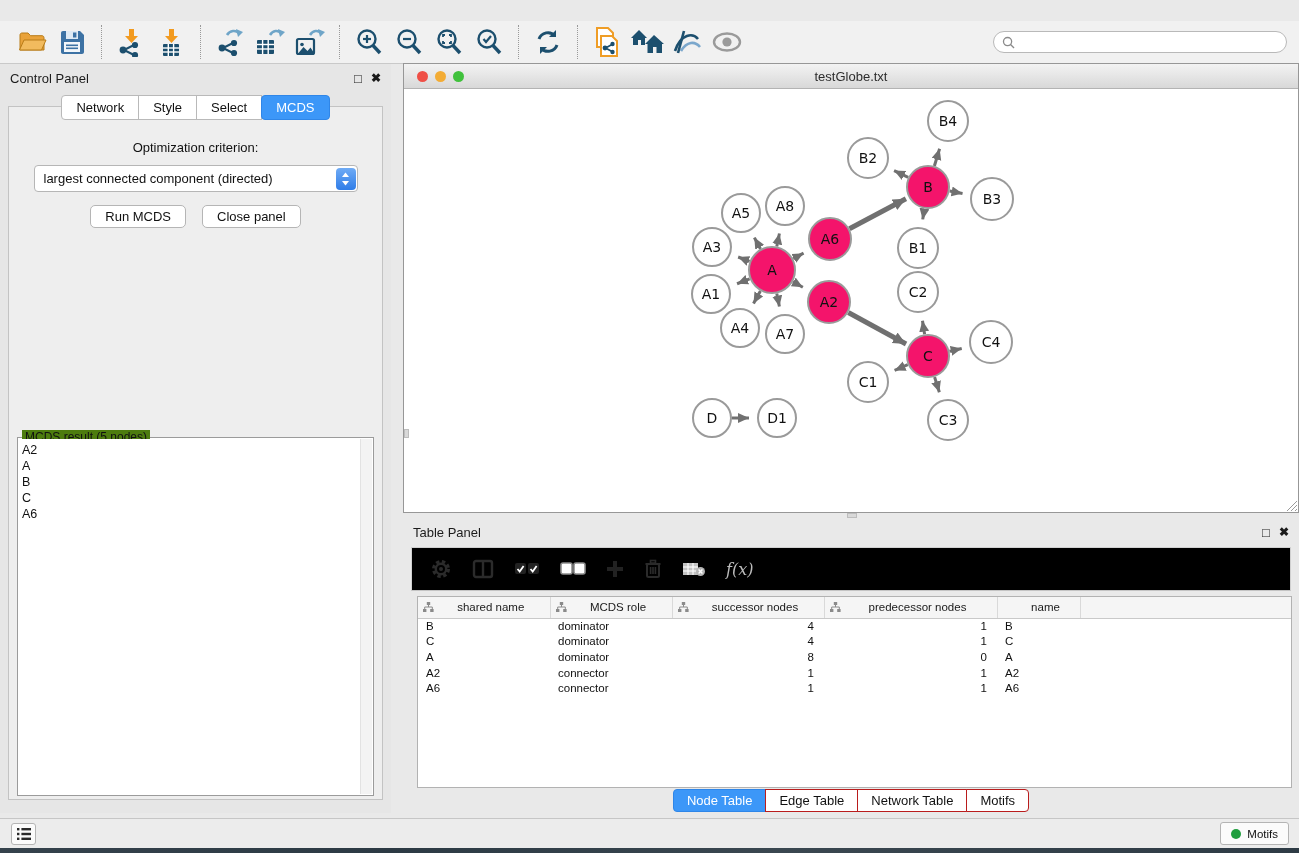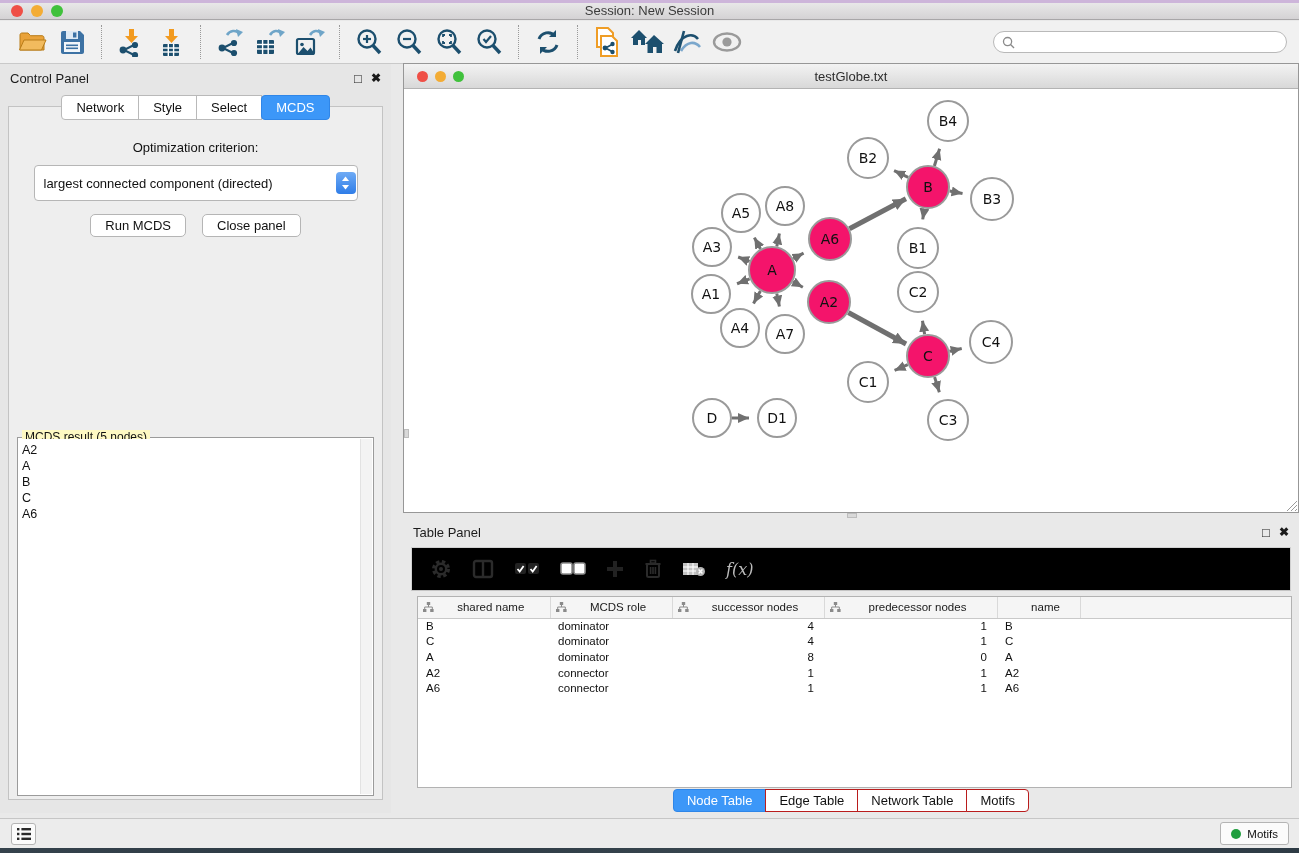--- a/index.html
+++ b/index.html
@@ -35,32 +35,32 @@
   .pic.float { font-size:13px; }
   .pic.close { font-weight:bold; }
 
   .ctabs { position:absolute; left:0; right:0; top:31px; display:flex; justify-content:center; z-index:2; }
   .ctab { font-size:13px; color:#111; background:#fff; border:1px solid #b9b9b9; padding:4px 14px; margin-left:-1px; }
   .ctab:first-child { border-radius:4px 0 0 4px; margin-left:0; }
   .ctab.active { background:#3c97f8; border-color:#2f86e8; color:#fff; border-radius:4px; }
 
   #cp-inner { position:absolute; left:8px; right:8px; top:42px; bottom:13px; background:#eeeeee; border:1px solid #c3c3c3; }
   #opt-label { text-align:center; font-size:13px; color:#111; margin-top:33px; }
-  #criterion { width:324px; height:36px; margin:10px auto 0; background:#fff; border:1px solid #b6b6b6;
+  #criterion { width:324px; height:27px; margin:10px auto 0; background:#fff; border:1px solid #b6b6b6;
     border-radius:4px; display:flex; align-items:center; position:relative; }
   #criterion .sel-text { font-size:13px; color:#111; padding-left:9px; flex:1; }
   #criterion .stepper { width:20px; height:22px; margin-right:1px; border-radius:4px;
     background:linear-gradient(#6fabf5,#2f7de8); display:flex; flex-direction:column; align-items:center; justify-content:center; gap:1px; }
   .btnrow { display:flex; justify-content:center; gap:16px; margin-top:13px; }
   .mac-btn { background:#fff; border:1px solid #b5b5b5; border-radius:5px; font-size:13px; color:#111;
     padding:3px 14px; min-width:88px; text-align:center; }
 
   #result-fieldset { position:absolute; left:8px; right:8px; top:330px; bottom:3px;
     border:1px solid #9b9b9b; background:#fff; }
-  #result-legend { position:absolute; top:-8px; left:4px; background:#fef9c3; font-size:12px; color:#111; padding:0 3px;text-align:right; }
+  #result-legend { position:absolute; top:-8px; left:4px; background:#4d7c0f; font-size:12px; color:#111; padding:0 3px;text-align:right; }
   #result-list { position:absolute; inset:1px 13px 1px 1px; background:#fff; padding:3px 0 0 3px; }
   #result-scroll { position:absolute; top:1px; bottom:1px; right:1px; width:12px; background:#f3f3f3; border-left:1px solid #e2e2e2; }
   .result-item { font-size:12.5px; color:#111; line-height:16px; }
 
   
   #network-window { position:absolute; left:403px; top:63px; width:896px; height:450px;
     border:1px solid #979797; background:#fff; }
   #nw-titlebar { height:25px; background:linear-gradient(#f3f3f3,#d8d8d8); border-bottom:1px solid #b3b3b3; position:relative; }
   #nw-titlebar .lights { left:13px; top:7px; gap:7px; }
   #nw-titlebar .light { width:11px; height:11px; }
@@ -100,28 +100,20 @@
     border-radius:3px; display:flex; align-items:center; gap:6px; padding:0 10px; font-size:11.5px; color:#111; }
   #memory-dot { width:10px; height:10px; border-radius:50%; background:#1f9e3e; }
   #desktop-strip { position:absolute; left:0; top:848px; width:1299px; height:5px;
     background:linear-gradient(90deg,#35424c,#2c3a44 30%,#3a4750 60%,#2e3b45); }
 </style>
 </head>
 <body>
 
 <div id="app">
 
-  <div id="titlebar">
-    <div class="lights">
-      <div class="light red"></div>
-      <div class="light yellow"></div>
-      <div class="light green"></div>
-    </div>
-    <div class="win-title">Session: New Session</div>
-  </div>
 
   <div id="toolbar">
     <div class="tbtn">
       <svg width="30" height="28" viewBox="0 0 30 28">
         <path d="M3 7c0-1.2.9-2 2-2h6l2.6 2.7H25c1.2 0 2 .9 2 2V22H3z" fill="#e9a33b" stroke="#b97c18" stroke-width="1"></path>
         <path d="M7 12h22l-4.5 10H2.5z" fill="#f2bb5e" stroke="#b97c18" stroke-width="1"></path>
       </svg>
     </div>
     <div class="tbtn">
       <svg width="28" height="28" viewBox="0 0 28 28">

